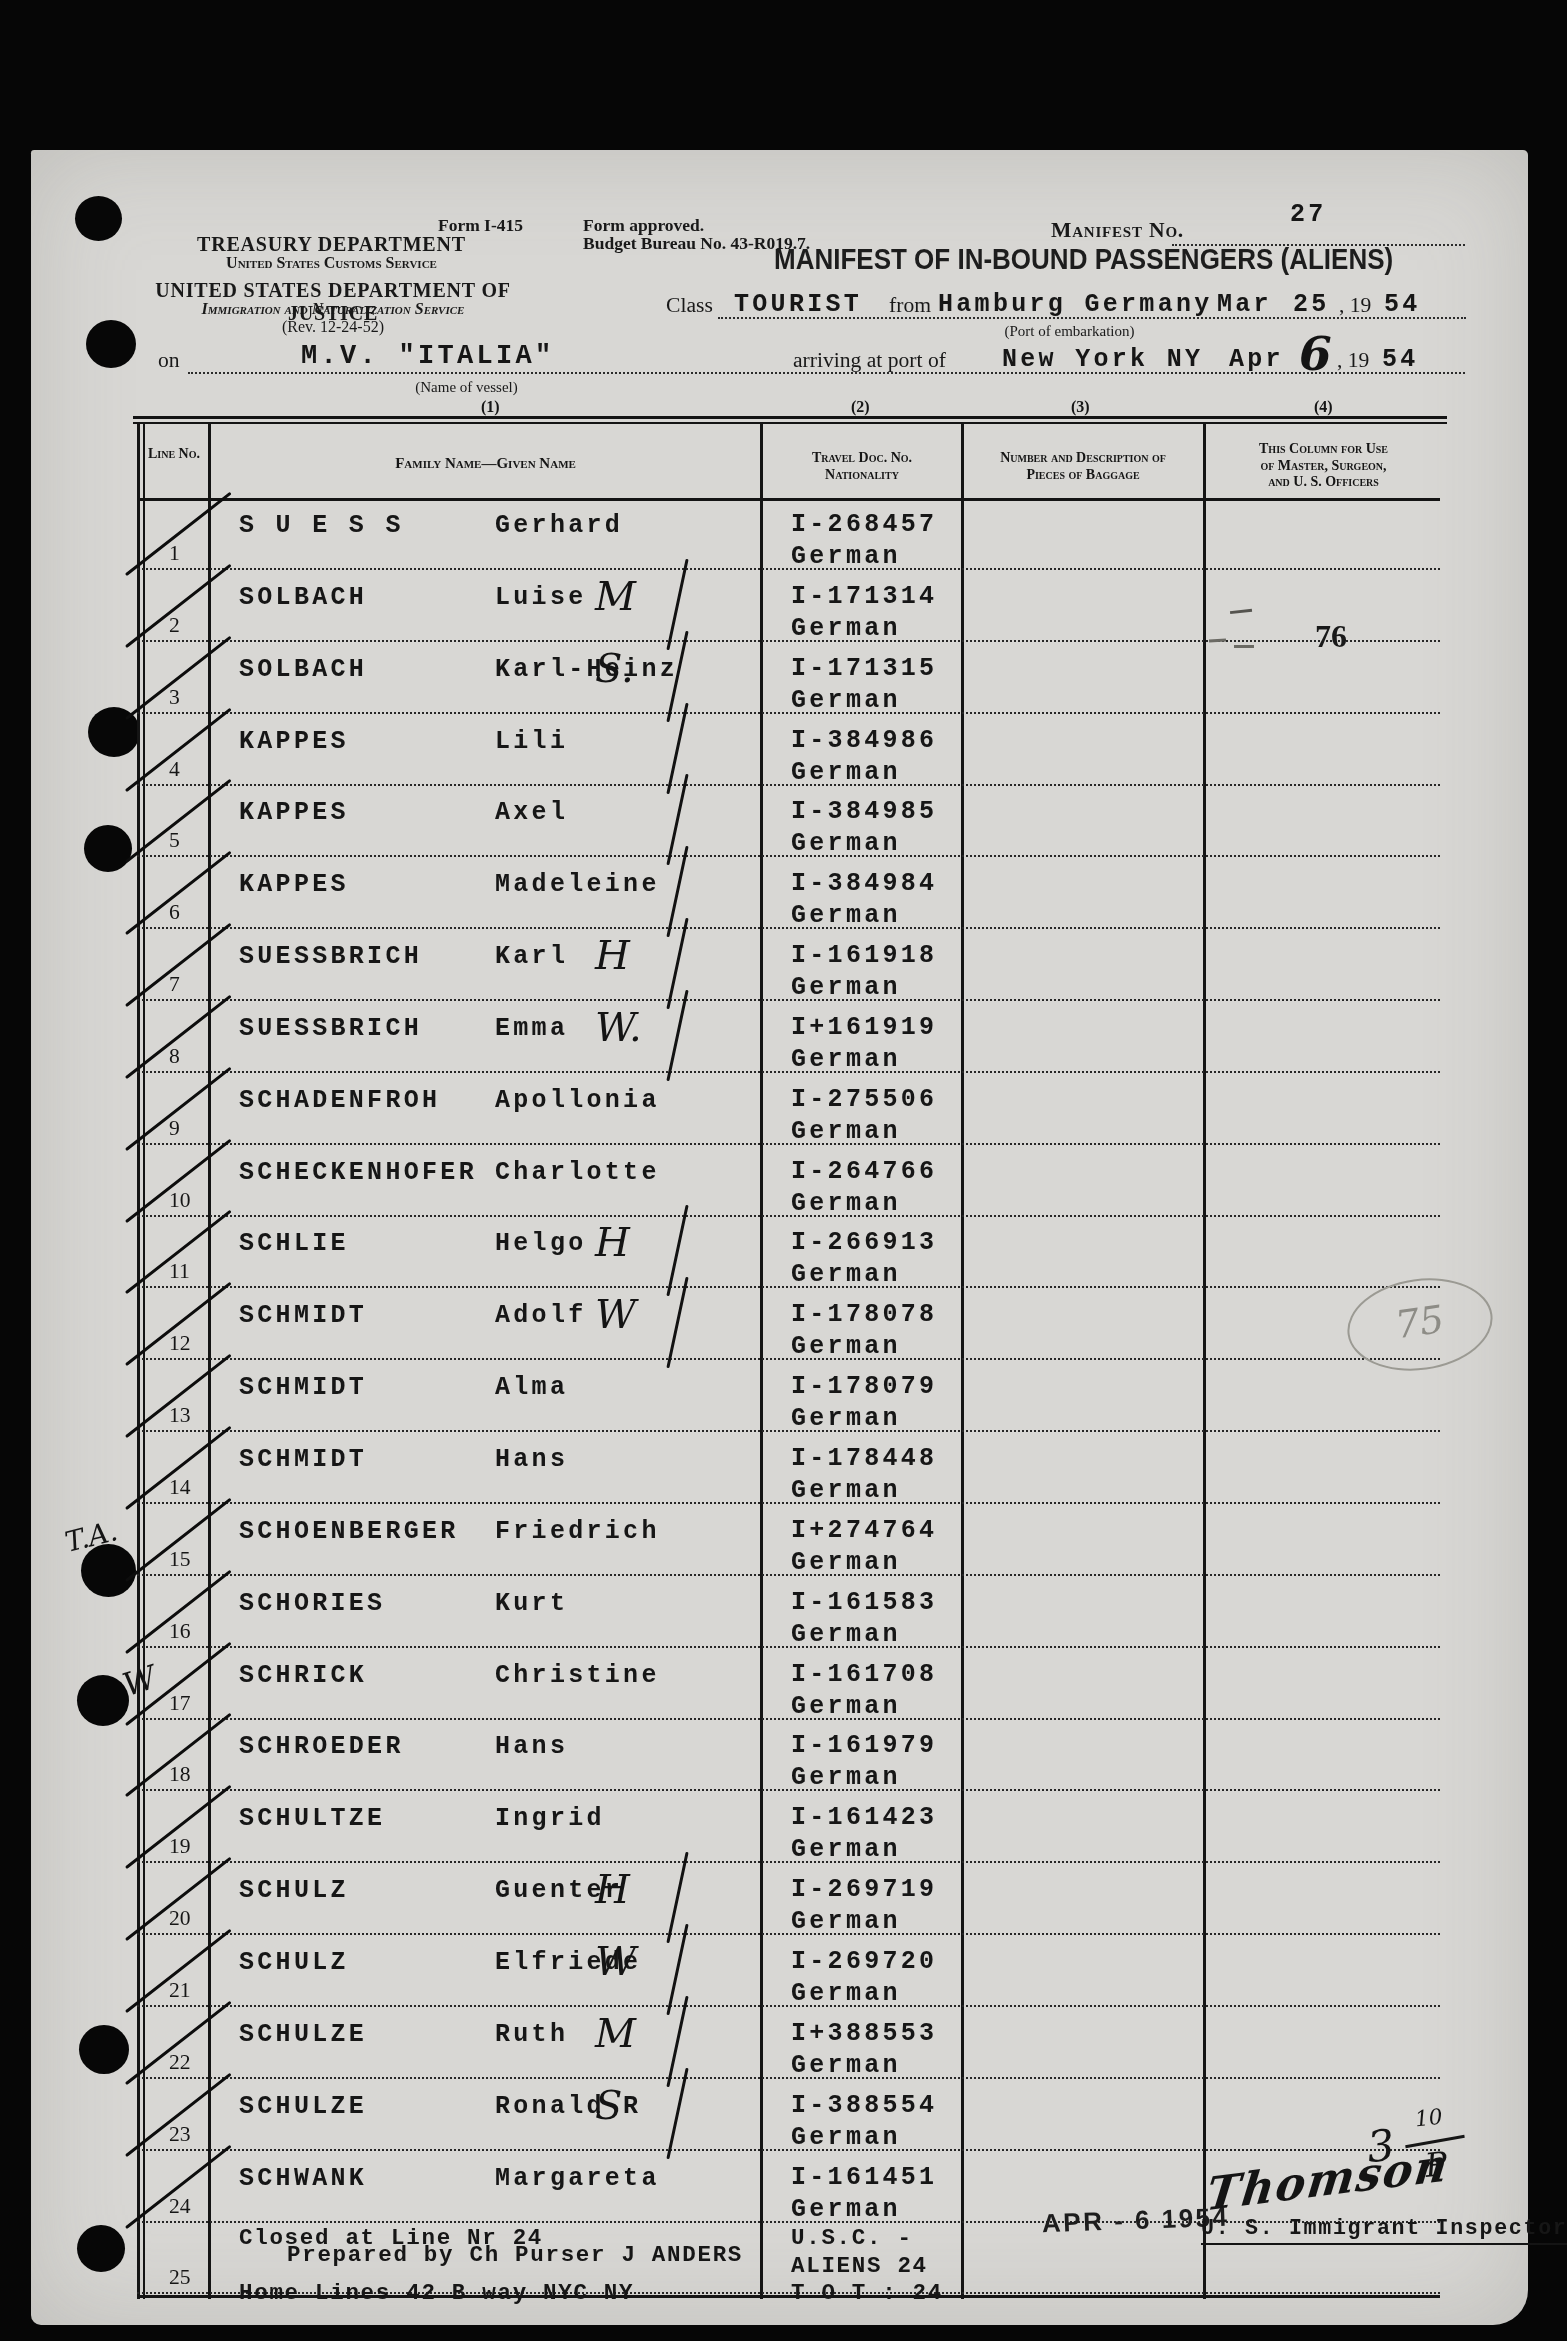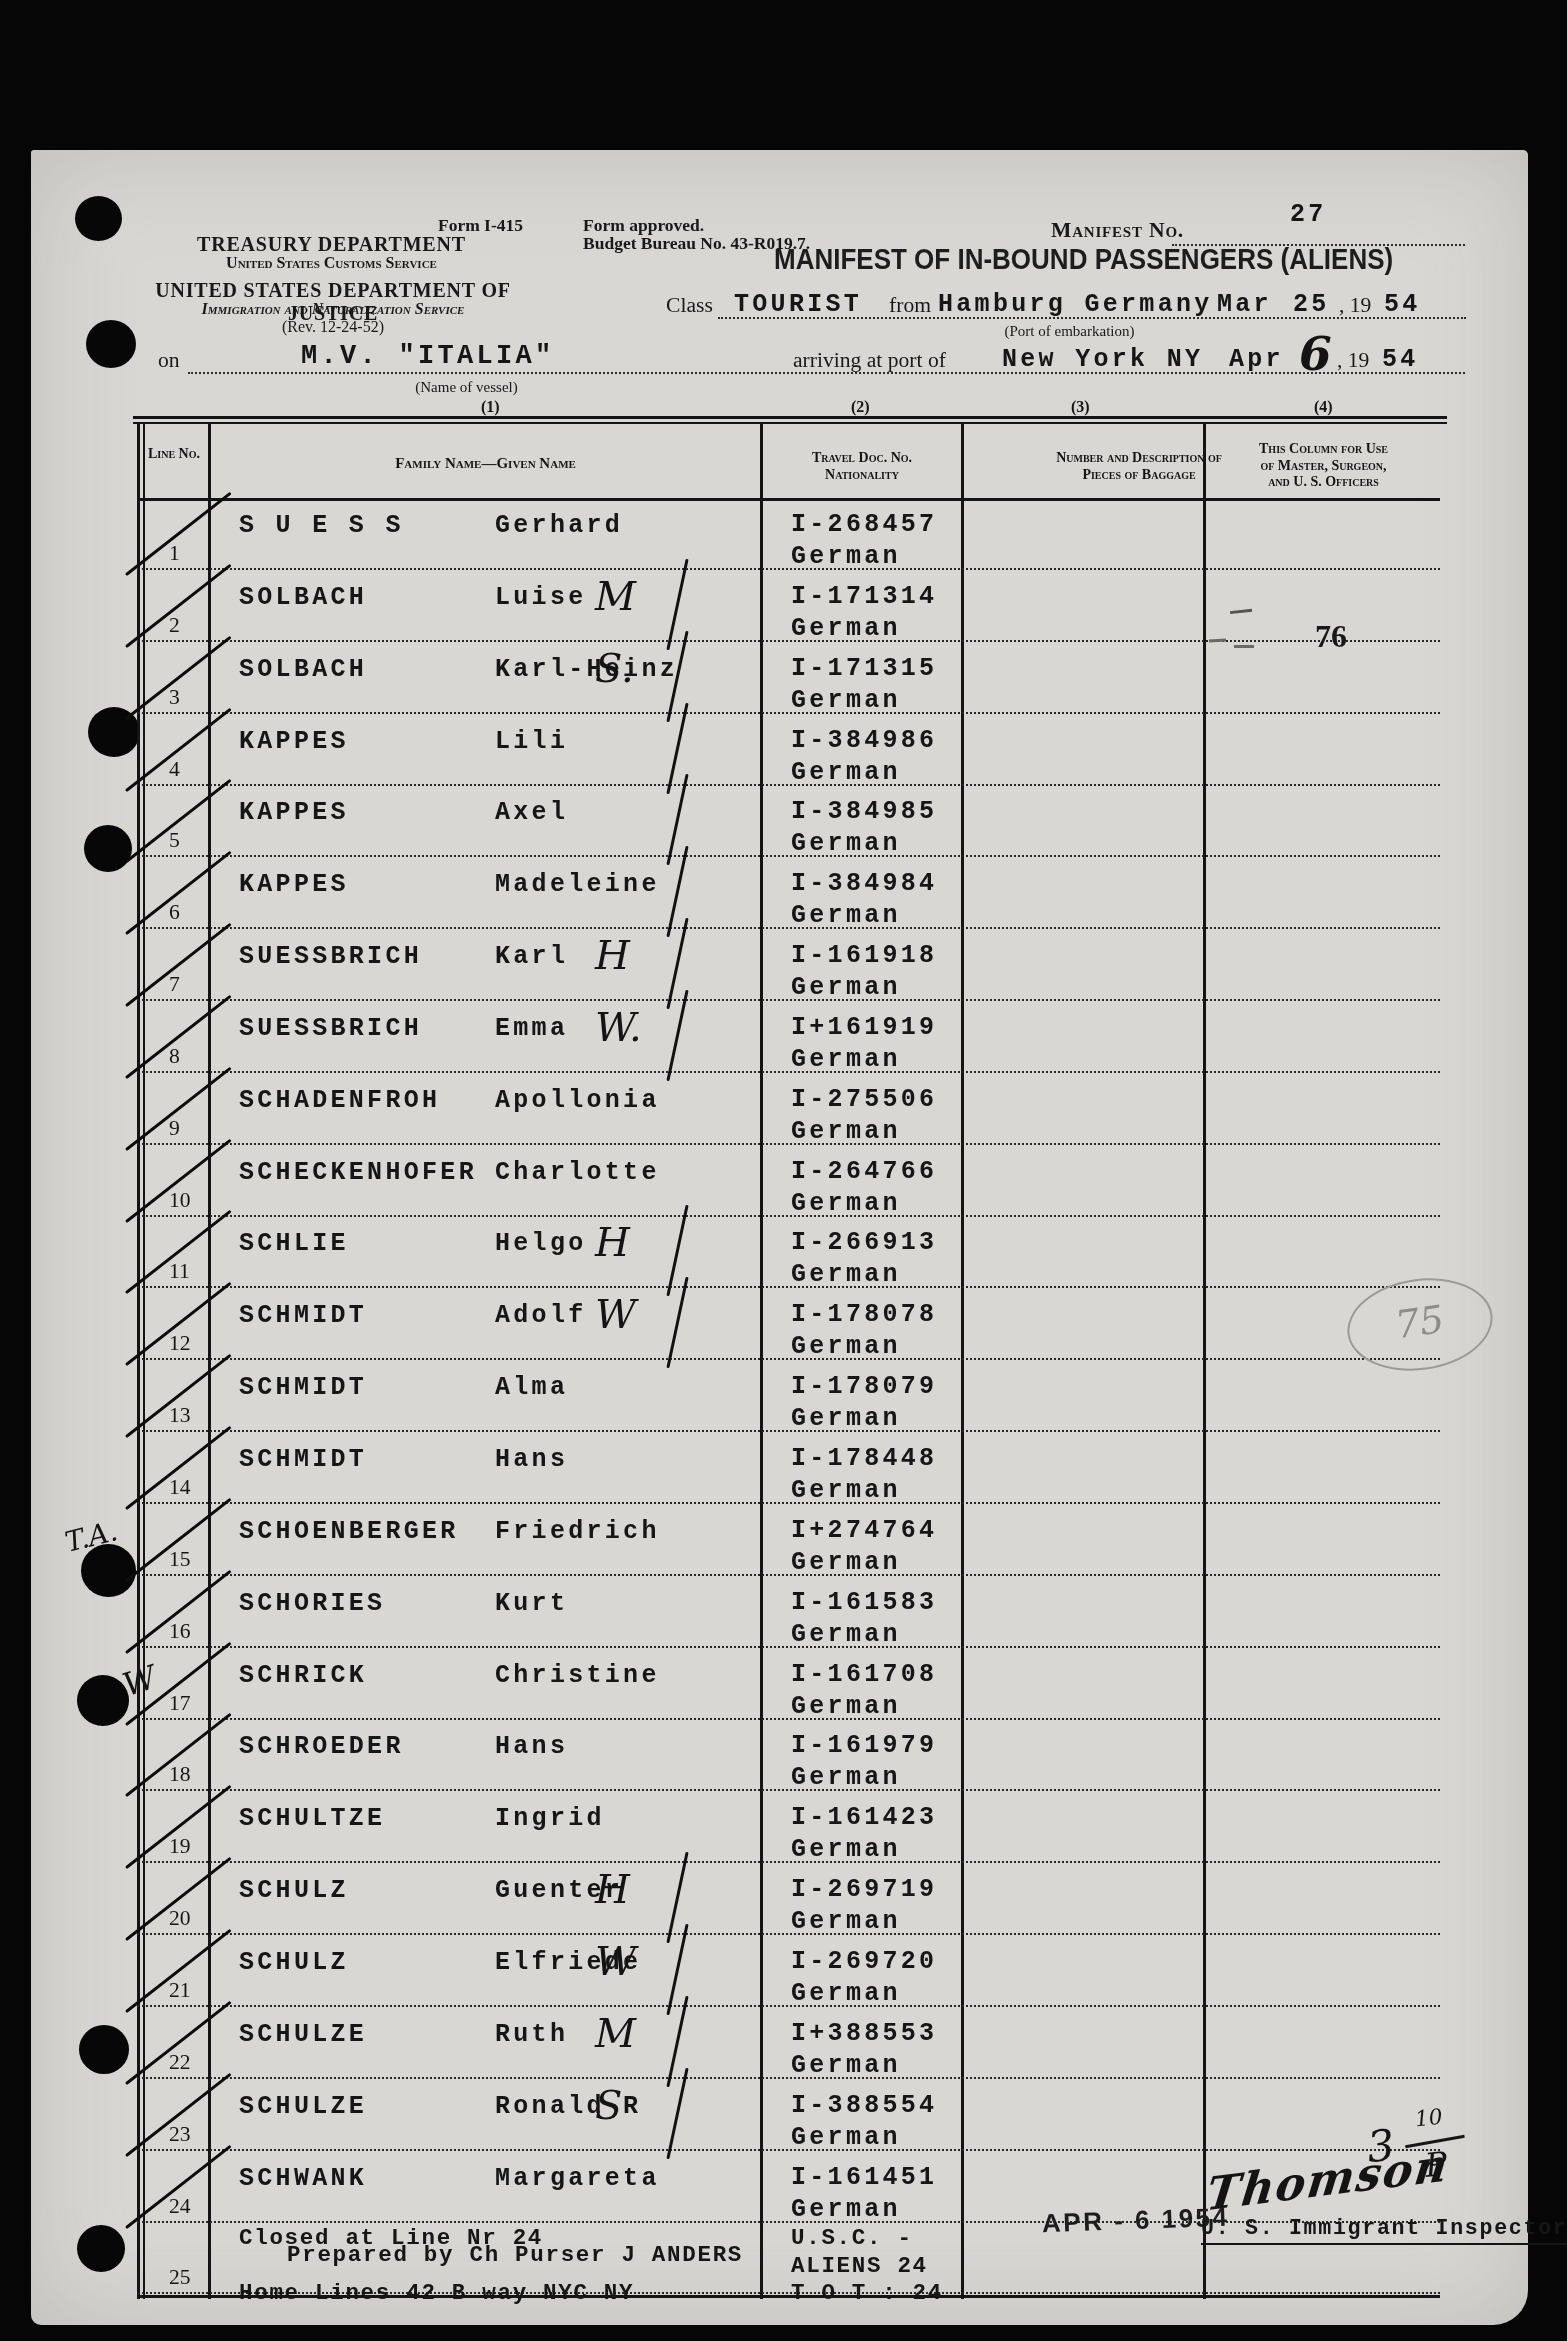--- a/index.html
+++ b/index.html
@@ -116,21 +116,21 @@
 <div class="rule" style="left:760px;top:422px;width:2.5px;height:1877px;"></div>
 <div class="rule" style="left:961px;top:422px;width:2.5px;height:1877px;"></div>
 <div class="rule" style="left:1203px;top:422px;width:2.5px;height:1877px;"></div>
 
 <div class="hdr-label" style="left:140px;top:446px;width:68px;"><span>Line No.</span></div>
 <div class="hdr-label" style="left:211px;top:455px;width:549px;font-size:15px;">Family Name—Given Name</div>
 <div class="hdr-label" style="left:763px;top:450px;width:198px;">
   <span style="display:block;">Travel Doc. No.</span>
   <span style="display:block;">Nationality</span>
 </div>
-<div class="hdr-label" style="left:1019px;top:450px;width:240px;">
+<div class="hdr-label" style="left:963px;top:450px;width:240px;">
   <span style="display:block;">Number and Description of</span>
   <span style="display:block;">Pieces of Baggage</span>
 </div>
 <div class="hdr-label" style="left:1206px;top:441px;width:235px;">
   <span style="display:block;">This Column for Use</span>
   <span style="display:block;">of Master, Surgeon,</span>
   <span style="display:block;">and U. S. Officers</span>
 </div>
 
 <div id="rows" class="abs" style="left:137px;top:498px;width:1303px;height:1797px;">

